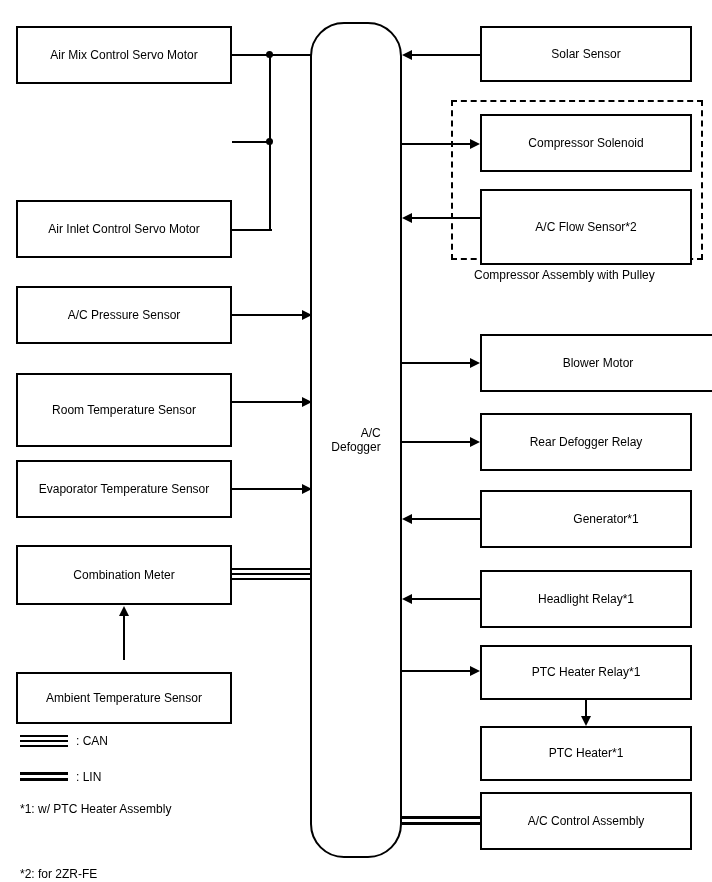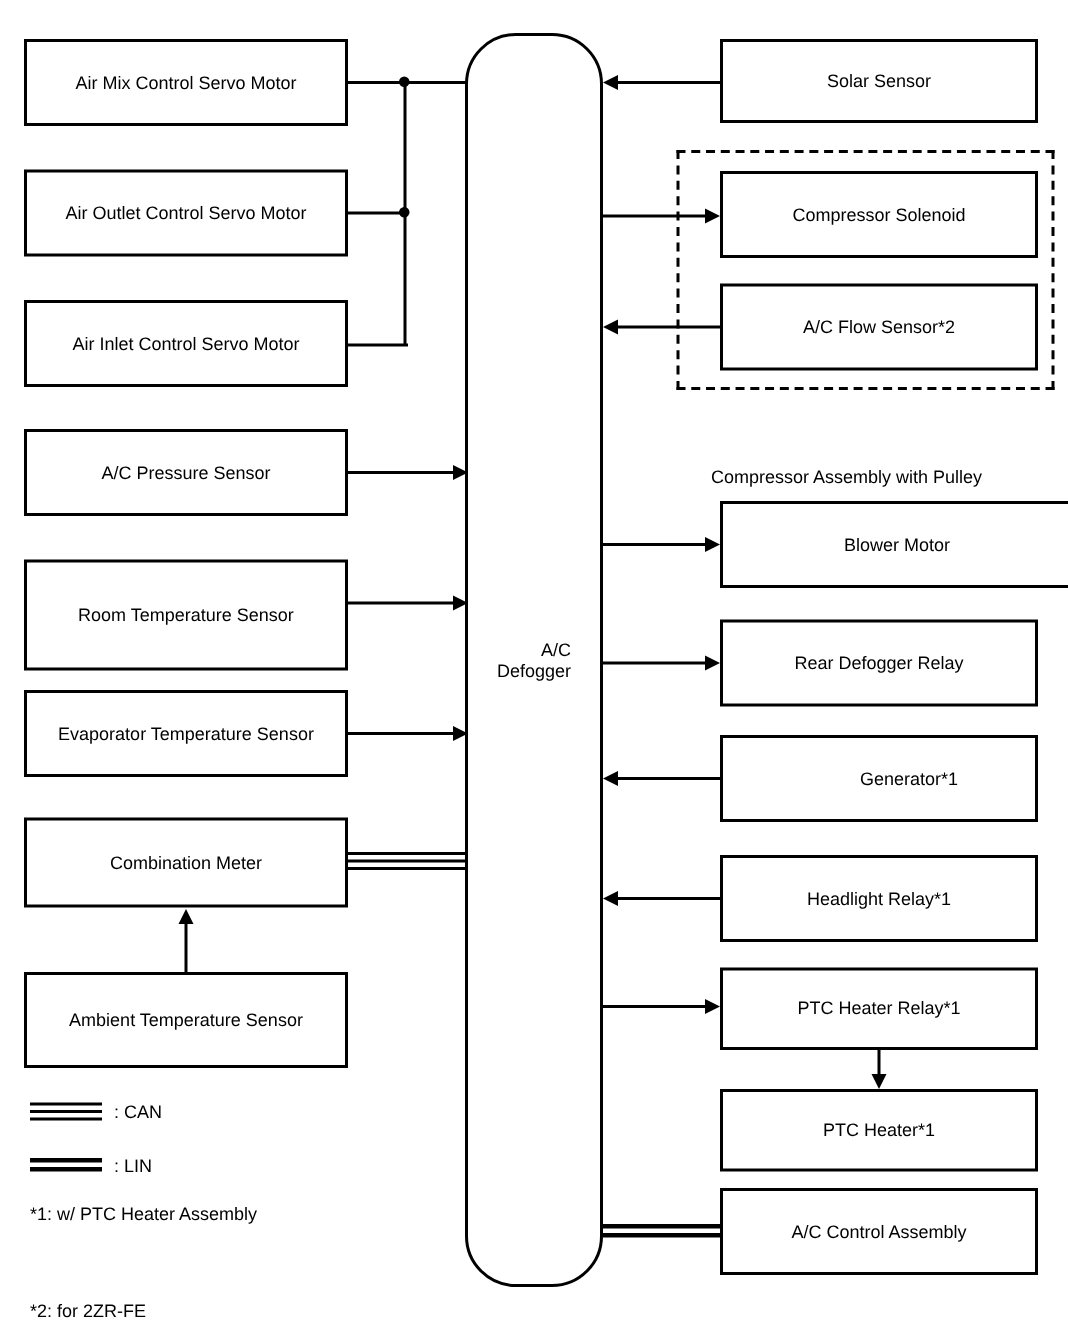--- a/index.html
+++ b/index.html
@@ -187,61 +187,58 @@
   <div class="line hline" style="left:412px; top:598px; width:68px;"></div>
   <div class="arrow arrow-left" style="left:402px; top:594px;"></div>
 
   <div class="line hline" style="left:402px; top:670px; width:68px;"></div>
   <div class="arrow arrow-right" style="left:470px; top:666px;"></div>
 
   <div class="line vline" style="left:585px; top:700px; height:18px;"></div>
   <div class="arrow arrow-down" style="left:581px; top:716px;"></div>
 
   <div class="dashed" style="left:451px; top:100px; width:252px; height:160px;"></div>
-  <div class="caption" style="left:474px; top:268px;margin-top:43px;">Compressor Assembly with Pulley</div>
+  <div class="caption" style="left:474px; top:268px;">Compressor Assembly with Pulley</div>
 
   <div class="amp" style="left:310px; top:22px; width:92px; height:836px;">
     <div style="display:flex; flex-direction:column; align-items:flex-end;">
       <span>A/C</span>
       <span>Defogger</span>
     </div>
   </div>
 
   <div class="box" style="left:16px; top:26px; width:216px; height:58px;">
     <span>Air Mix Control Servo Motor</span>
   </div>
-  <div class="box" style="left:16px; top:113px; width:216px; height:58px;">
-    <span>Air Outlet Control Servo Motor</span>
-  </div>
   <div class="box" style="left:16px; top:200px; width:216px; height:58px;">
     <span>Air Inlet Control Servo Motor</span>
   </div>
   <div class="box" style="left:16px; top:286px; width:216px; height:58px;">
     <span>A/C Pressure Sensor</span>
   </div>
   <div class="box" style="left:16px; top:373px; width:216px; height:74px;">
     <span>Room Temperature Sensor</span>
   </div>
   <div class="box" style="left:16px; top:460px; width:216px; height:58px;">
     <span>Evaporator Temperature Sensor</span>
   </div>
   <div class="box" style="left:16px; top:545px; width:216px; height:60px;">
     <span>Combination Meter</span>
   </div>
-  <div class="box" style="left:16px; top:648px; width:216px; height:64px;">
+  <div class="box" style="left:16px; top:672px; width:216px; height:52px;">
     <span>Ambient Temperature Sensor</span>
   </div>
 
   <div class="box" style="left:480px; top:26px; width:212px; height:56px;">
     <span>Solar Sensor</span>
   </div>
   <div class="box" style="left:480px; top:114px; width:212px; height:58px;">
     <span>Compressor Solenoid</span>
   </div>
-  <div class="box" style="left:480px; top:189px; width:212px; height:58px;">
+  <div class="box" style="left:480px; top:189px; width:212px; height:76px;">
     <span>A/C Flow Sensor*2</span>
   </div>
   <div class="box" style="left:480px; top:334px; width:236px; height:58px;">
     <span>Blower Motor</span>
   </div>
   <div class="box" style="left:480px; top:413px; width:212px; height:58px;">
     <span>Rear Defogger Relay</span>
   </div>
   <div class="box" style="left:480px; top:490px; width:212px; height:58px;padding-left:44px;">
     <span>Generator*1</span>

